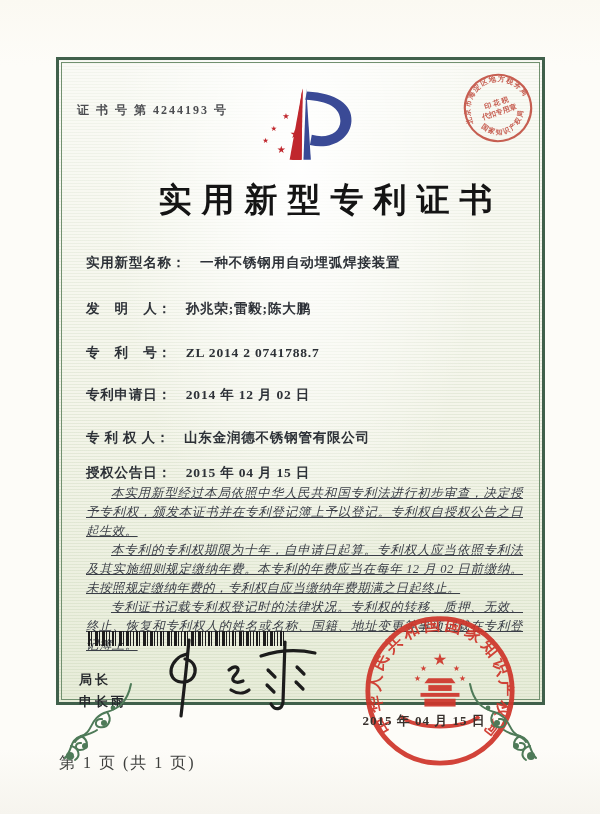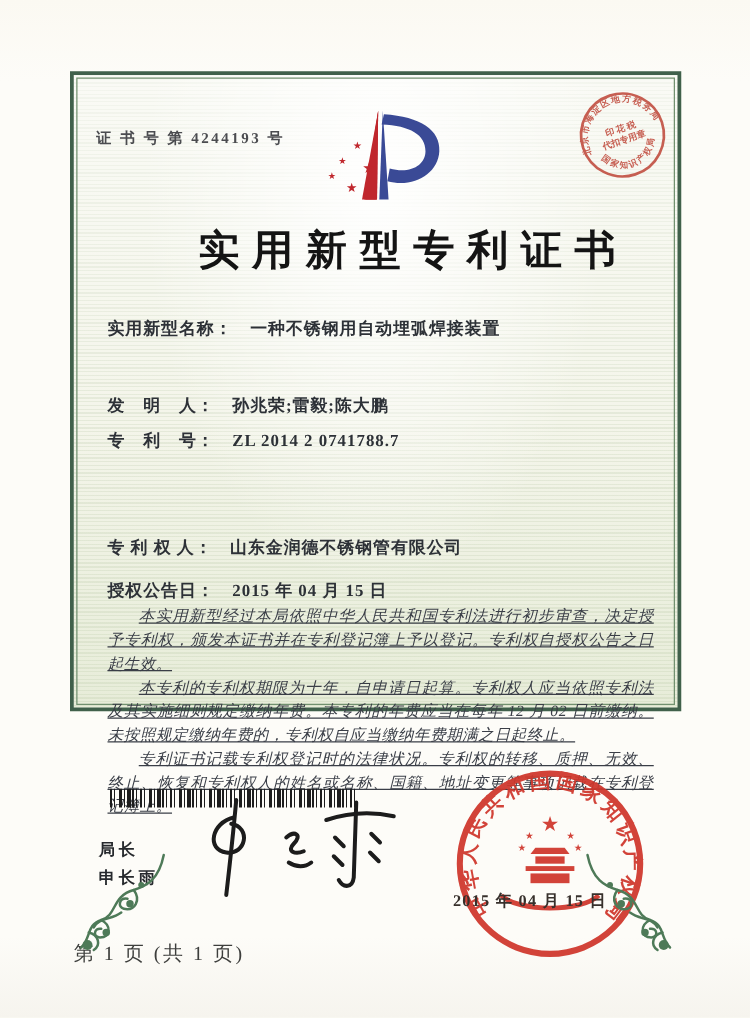--- a/index.html
+++ b/index.html
@@ -4,21 +4,21 @@
 <style>
   html,body{margin:0;padding:0;}
   body{
     width:600px;height:814px;position:relative;overflow:hidden;
     background:#fdfcf8;
     font-family:"Liberation Serif", serif;
   }
   .page-shadow{position:absolute;inset:0;background:linear-gradient(180deg,#fbf9f2 0%,#fdfcf8 8%,#fdfcf8 92%,#f6f4ee 100%);}
   
   .frame{
-    position:absolute;left:56px;top:57px;width:489px;height:512px;
+    position:absolute;left:56px;top:57px;width:489px;height:648px;
     border:3px solid #40604b;box-sizing:border-box;
     background:
       radial-gradient(ellipse at 50% 16%, rgba(255,255,255,.95) 0%, rgba(255,255,255,0) 55%),
       linear-gradient(180deg, rgba(255,255,255,.55) 0%, rgba(255,255,255,0) 55%, rgba(185,205,155,.22) 100%),
       repeating-linear-gradient(180deg, rgba(148,172,128,.16) 0 1px, rgba(0,0,0,0) 1px 3px),
       #f4f5ea;
   }
   .frame-inner{
     position:absolute;inset:2px;border:1px solid #71906f;
   }
@@ -114,25 +114,28 @@
     </text>
     <text x="50" y="46" text-anchor="middle" font-size="10" fill="#c04a3c" font-weight="700">印 花 税</text>
     <text x="50" y="59" text-anchor="middle" font-size="10" fill="#c04a3c" font-weight="700">代扣专用章</text>
   </svg>
 
   <div class="title">实用新型专利证书</div>
 
   <div class="field" style="top:194px">
     <span class="lbl">实用新型名称：</span><span>一种不锈钢用自动埋弧焊接装置</span>
   </div>
-  <div class="field" style="top:256px">
+  <div class="field" style="top:240px">
     <span class="lbl">发　明　人：</span><span>孙兆荣;雷毅;陈大鹏</span>
   </div>
   <div class="field" style="top:284px">
     <span class="lbl">专　利　号：</span><span>ZL 2014 2 0741788.7</span>
+  </div>
+  <div class="field" style="top:326px">
+    <span class="lbl">专利申请日：</span><span>2014 年 12 月 02 日</span>
   </div>
   <div class="field" style="top:369px">
     <span class="lbl">专 利 权 人：</span><span>山东金润德不锈钢管有限公司</span>
   </div>
   <div class="field" style="top:404px">
     <span class="lbl">授权公告日：</span><span>2015 年 04 月 15 日</span>
   </div>
 
   <div class="body-text">
     <p>本实用新型经过本局依照中华人民共和国专利法进行初步审查，决定授予专利权，颁发本证书并在专利登记簿上予以登记。专利权自授权公告之日起生效。</p>

